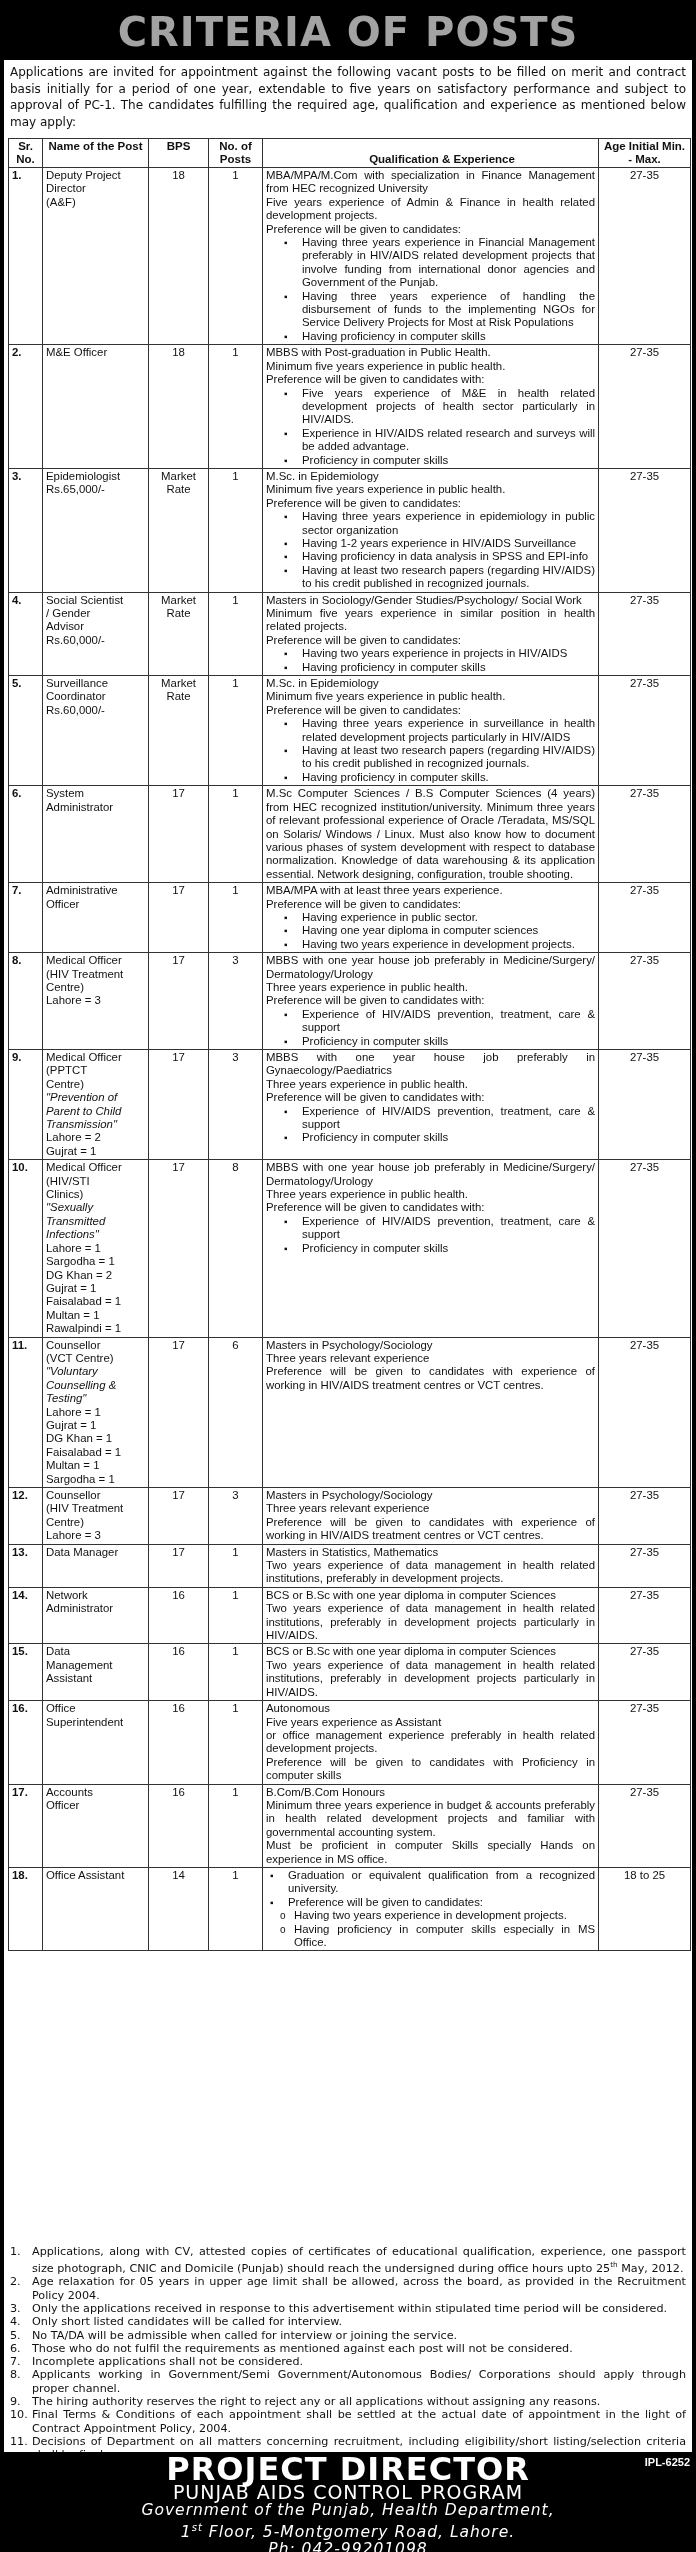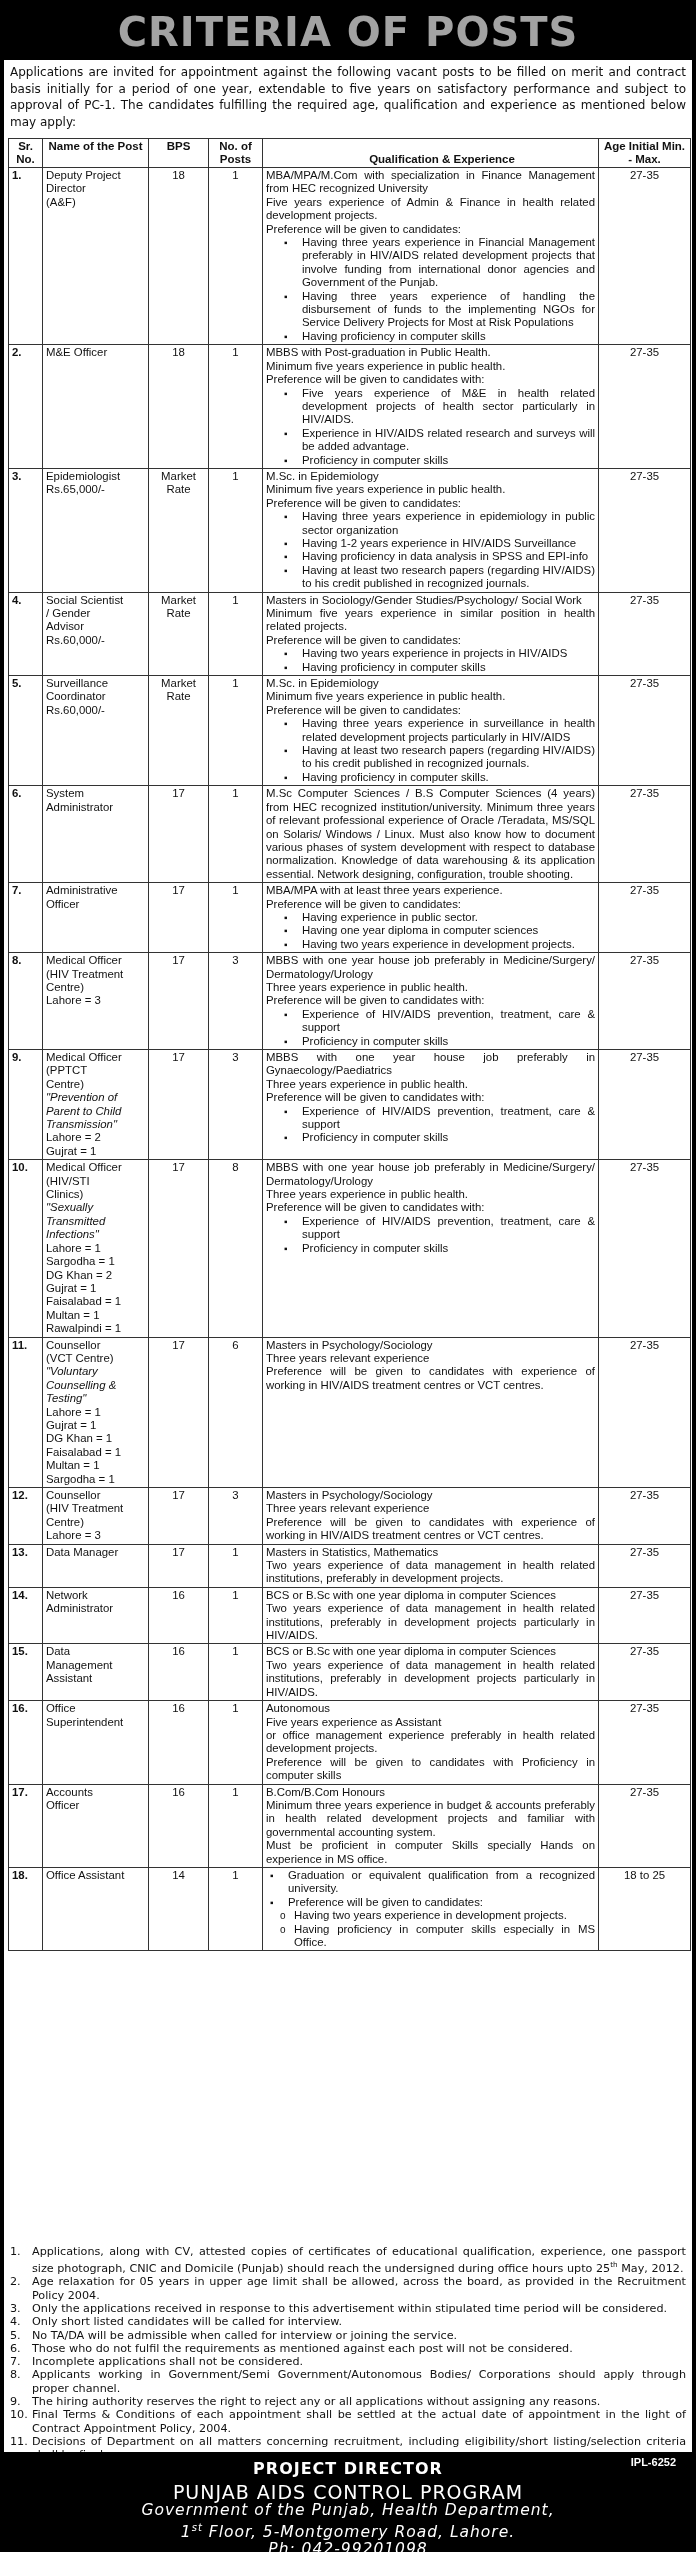--- a/index.html
+++ b/index.html
@@ -22,24 +22,24 @@
   ul.bul li { position: relative; padding-left: 22px; text-align: justify; }
   ul.bul li::before { content: "\25AA"; position: absolute; left: 4px; top: 0; font-size: 10px; }
   ul.sub { list-style: none; margin: 0 0 0 12px; }
   ul.sub li { position: relative; padding-left: 16px; }
   ul.sub li::before { content: "o"; position: absolute; left: 2px; top: 0; }
   .notes { position: absolute; left: 10px; top: 2245px; width: 676px; font-family: "DejaVu Sans", sans-serif; font-size: 11.2px; line-height: 13.3px; }
   .notes ol { list-style: none; }
   .notes li { position: relative; padding-left: 22px; text-align: justify; }
   .notes li .num { position: absolute; left: 0; top: 0; }
   .footer { position: absolute; left: 4px; top: 2452px; width: 688px; height: 96px; background: #000; color: #fff; text-align: center; }
-  .footer .pd { font-family: "DejaVu Sans", sans-serif; font-weight: bold; font-size: 16px; line-height: 26px; padding-top: 4px; letter-spacing: 1px; }
+  .footer .pd { font-family: "DejaVu Sans", sans-serif; font-weight: bold; font-size: 32px; line-height: 26px; padding-top: 4px; letter-spacing: 1px; }
   .footer .pacp { font-family: "DejaVu Sans", sans-serif; font-size: 19px; line-height: 20px; letter-spacing: 1px; }
   .footer .addr { font-family: "DejaVu Sans", sans-serif; font-style: italic; font-size: 15.5px; line-height: 17px; letter-spacing: 1px; }
-  .footer .ref { position: absolute; right: 16px; top: 4px; font-family: "Liberation Sans", sans-serif; font-weight: bold; font-size: 11px; }
+  .footer .ref { position: absolute; right: 2px; top: 4px; font-family: "Liberation Sans", sans-serif; font-weight: bold; font-size: 11px; }
   sup { font-size: 0.65em; text-align: right; }
 </style>
 </head>
 <body>
 
 <div class="frame"></div>
 
 <div class="title-bar">CRITERIA OF POSTS</div>
 
 <p class="intro">Applications are invited for appointment against the following vacant posts to be filled on merit and contract basis initially for a period of one year, extendable to five years on satisfactory performance and subject to approval of PC-1. The candidates fulfilling the required age, qualification and experience as mentioned below may apply:</p>

